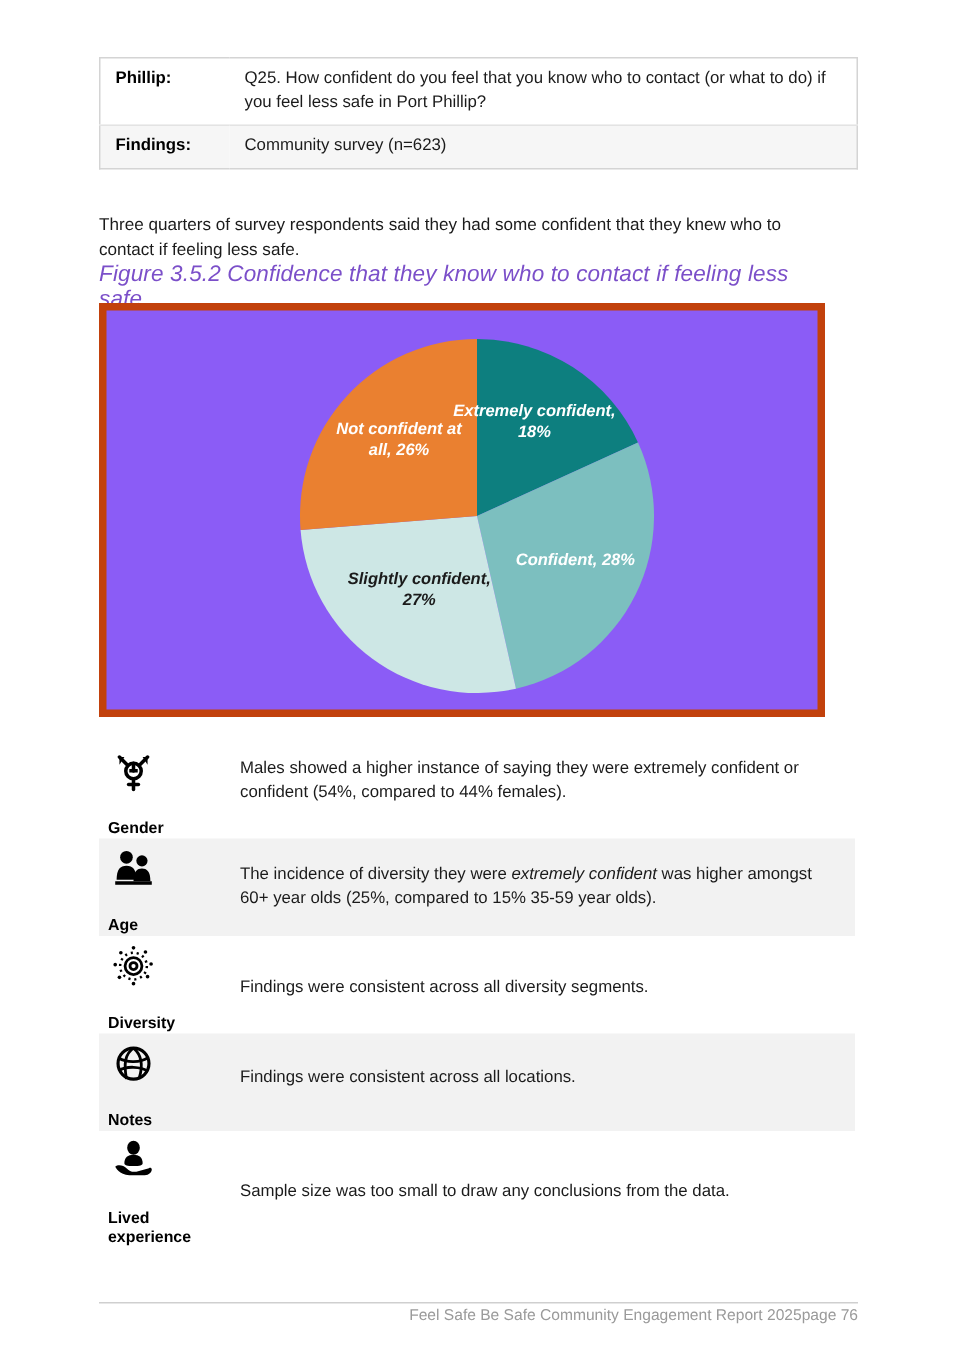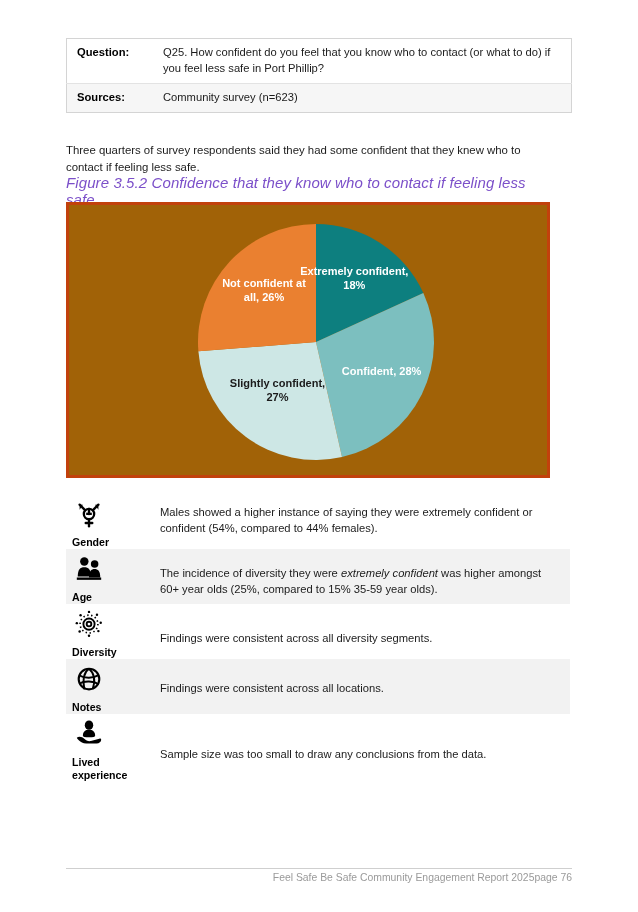--- a/index.html
+++ b/index.html
@@ -73,23 +73,24 @@
     letter-spacing: 0.1px;
   }
 
   
   .chart-frame {
     position: absolute;
     left: 66px;
     top: 202px;
     width: 484px;
     height: 276px;
-    border: 3px solid #c2410c;
-    background: #a16207;
+    border: 5px solid #c2410c;
+    background: #8b5cf6;
     box-sizing: border-box;
+    font-style: italic;
   }
   .pie-wrap {
     position: absolute;
     left: 128px;
     top: 18px;
     width: 238px;
     height: 238px;
   }
   .pie-svg { display: block; }
   .slice-label {
@@ -124,21 +125,21 @@
     display: block;
     width: 30px;
     height: 30px;
     margin-left: 2px;
   }
   .seg-icon-label {
     font-size: 10.6px;
     font-weight: bold;
     color: #000000;
     line-height: 1.22;
-    margin-top: 6px;
+    margin-top: 16px;
     max-width: 74px;
   }
   .seg-text {
     flex: 1 1 auto;
     font-size: 11.2px;
     line-height: 1.46;
     color: #1b1b1b;
     padding: 0 14px 0 14px;
     box-sizing: border-box;
   }
@@ -176,25 +177,25 @@
   }
 </style>
 </head>
 <body>
 
 <div class="page">
 
   <table class="meta-table">
     <tbody>
       <tr>
-        <td class="meta-label">Question:</td>
+        <td class="meta-label">Phillip:</td>
         <td class="meta-value">Q25. How confident do you feel that you know who to contact (or what to do) if you feel less safe in Port Phillip?</td>
       </tr>
       <tr class="row-shaded">
-        <td class="meta-label">Sources:</td>
+        <td class="meta-label">Findings:</td>
         <td class="meta-value">Community survey (n=623)</td>
       </tr>
     </tbody>
   </table>
 
   <p class="intro">Three quarters of survey respondents said they had some confident that they knew who to contact if feeling less safe.</p>
 
   <div class="fig-caption">Figure 3.5.2 Confidence that they know who to contact if feeling less safe</div>
 
   <div class="chart-frame">

